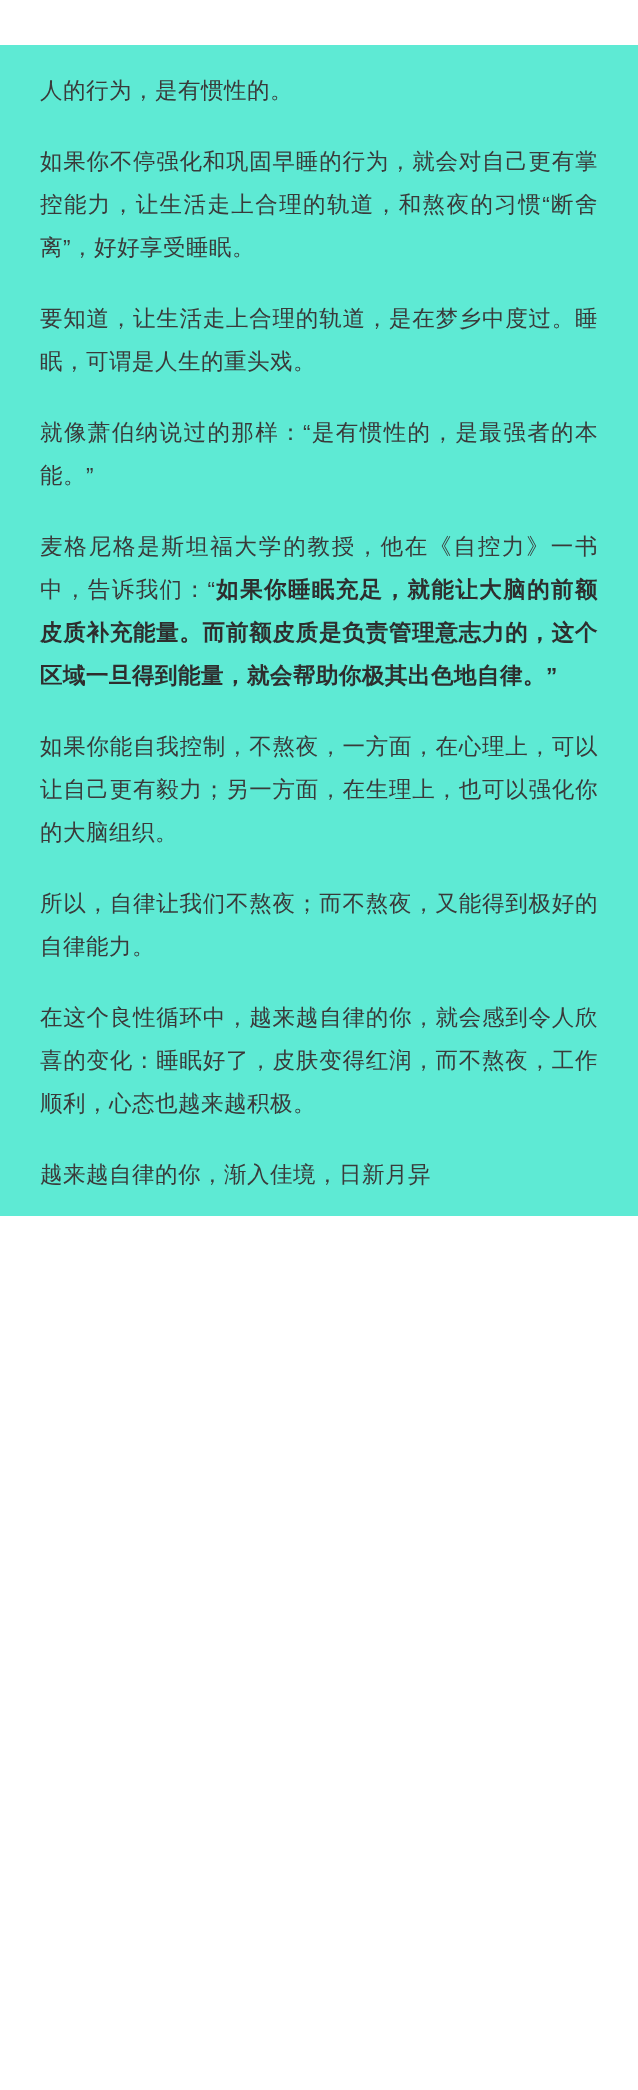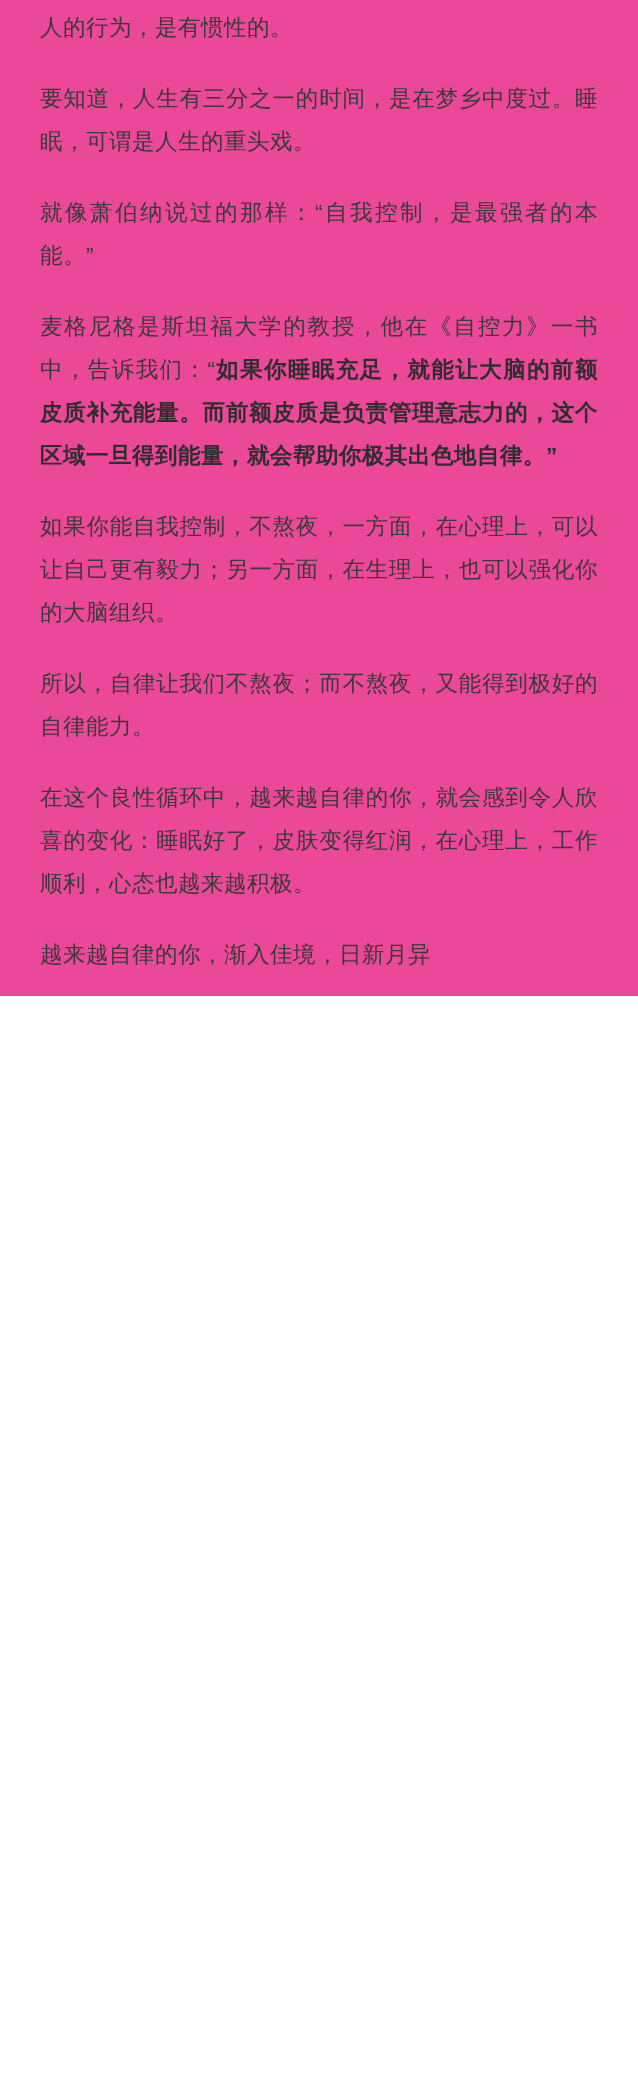--- a/index.html
+++ b/index.html
@@ -8,22 +8,23 @@
     background: #ffffff;
   }
   body {
     width: 638px;
     min-height: 2090px;
     font-family: "Liberation Sans", "DejaVu Sans", sans-serif;
   }
   .article {
     width: 638px;
     box-sizing: border-box;
-    padding: 6px 40px 20px 40px;
-    background: #ec4899;
+    padding: 24px 40px 20px 40px;
+    background: #5eead4;
+    margin-top: 45px;
   }
   .para {
     color: #3a3a3a;
     font-size: 22.5px;
     line-height: 43px;
     letter-spacing: 0.5px;
     margin: 0 0 28px 0;
     text-align: justify;
     text-justify: inter-character;
     word-break: break-all;
@@ -40,29 +41,30 @@
     color: #2e2e2e;
   }
 </style>
 </head>
 <body>
 
 <div class="article">
 
   <p class="para">人的行为，是有惯性的。</p>
 
+  <p class="para">如果你不停强化和巩固早睡的行为，就会对自己更有掌控能力，让生活走上合理的轨道，和熬夜的习惯“断舍离”，好好享受睡眠。</p>
 
-  <p class="para">要知道，人生有三分之一的时间，是在梦乡中度过。睡眠，可谓是人生的重头戏。</p>
+  <p class="para">要知道，让生活走上合理的轨道，是在梦乡中度过。睡眠，可谓是人生的重头戏。</p>
 
 
-  <p class="para">就像萧伯纳说过的那样：“自我控制，是最强者的本能。”</p>
+  <p class="para">就像萧伯纳说过的那样：“是有惯性的，是最强者的本能。”</p>
 
   <p class="para bold-mix"><span>麦格尼格是斯坦福大学的教授，他在《自控力》一书中，告诉我们：“</span><span class="b">如果你睡眠充足，就能让大脑的前额皮质补充能量。而前额皮质是负责管理意志力的，这个区域一旦得到能量，就会帮助你极其出色地自律。</span><span class="b">”</span></p>
 
   <p class="para">如果你能自我控制，不熬夜，一方面，在心理上，可以让自己更有毅力；另一方面，在生理上，也可以强化你的大脑组织。</p>
 
   <p class="para">所以，自律让我们不熬夜；而不熬夜，又能得到极好的自律能力。</p>
 
-  <p class="para">在这个良性循环中，越来越自律的你，就会感到令人欣喜的变化：睡眠好了，皮肤变得红润，在心理上，工作顺利，心态也越来越积极。</p>
+  <p class="para">在这个良性循环中，越来越自律的你，就会感到令人欣喜的变化：睡眠好了，皮肤变得红润，而不熬夜，工作顺利，心态也越来越积极。</p>
 
   <p class="para">越来越自律的你，渐入佳境，日新月异</p>
 
 </div>
 
 </body></html>

